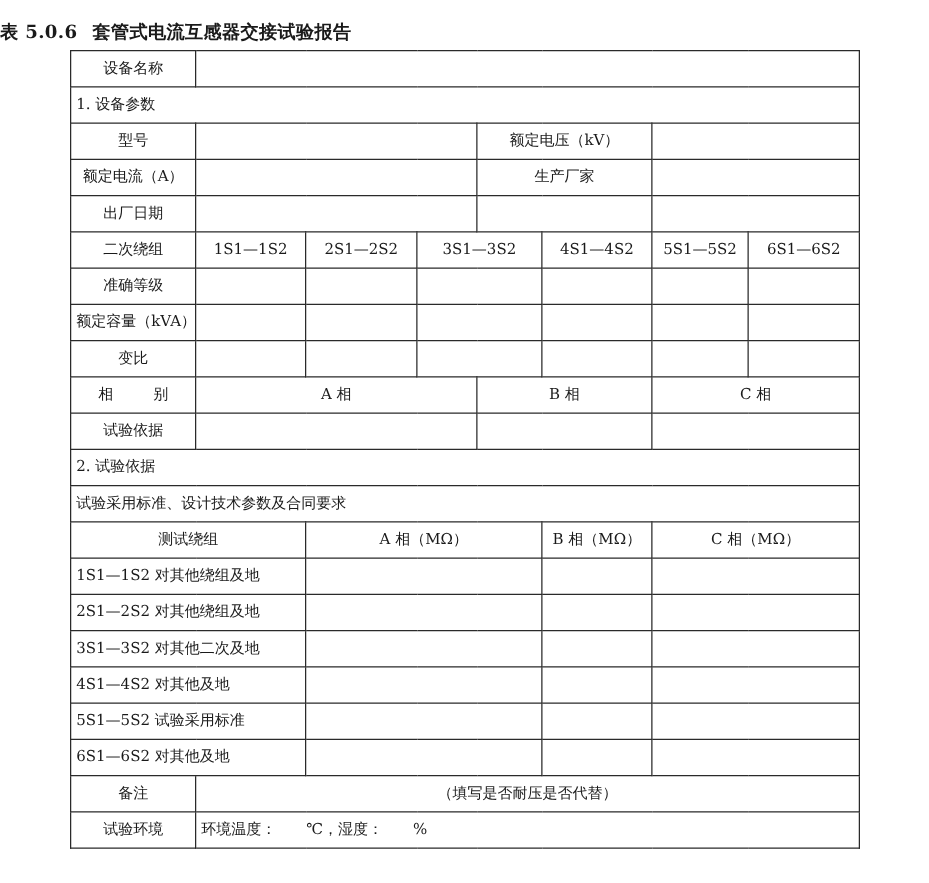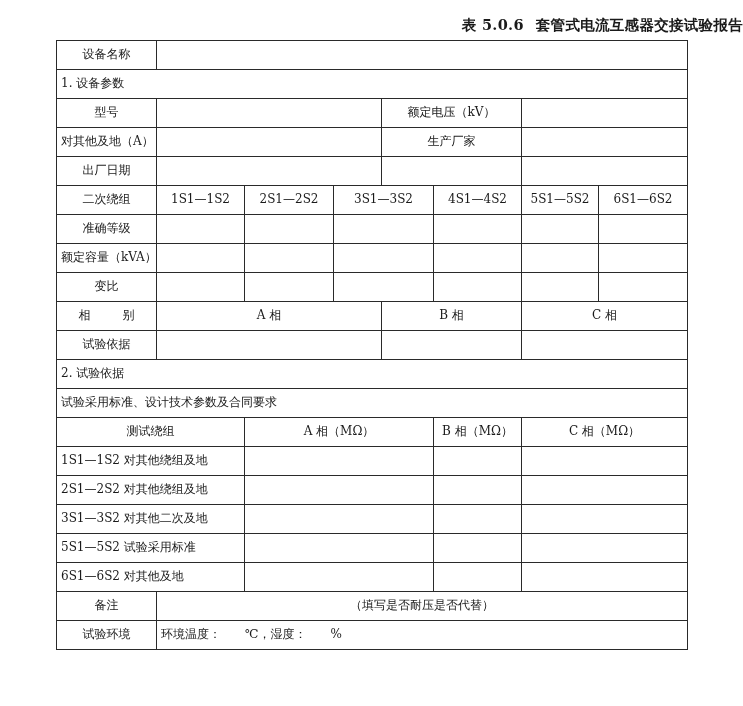--- a/index.html
+++ b/index.html
@@ -19,21 +19,21 @@
     position: absolute;
     left: 0; top: 0;
     width: 743px;
     height: 706px;
   }
   .doc-title {
     position: absolute;
     left: 0;
     top: 16px;
     width: 743px;
-    text-align: right;
+    text-align: left;
     font-size: 14.5px;
     font-weight: bold;
     letter-spacing: 0.3px;
     font-family: "DejaVu Serif", "Liberation Serif", serif;
   }
   .doc-title .tnum {
     margin-right: 12px;
   }
   table.report {
     position: absolute;
@@ -115,21 +115,21 @@
       </tr>
 
       <tr>
         <td class="lbl">型号</td>
         <td class="blank" colspan="3"></td>
         <td class="ctr" colspan="3">额定电压（kV）</td>
         <td class="blank" colspan="2"></td>
       </tr>
 
       <tr>
-        <td class="lbl">对其他及地（A）</td>
+        <td class="lbl">额定电流（A）</td>
         <td class="blank" colspan="3"></td>
         <td class="ctr" colspan="3">生产厂家</td>
         <td class="blank" colspan="2"></td>
       </tr>
 
       <tr>
         <td class="lbl">出厂日期</td>
         <td class="blank" colspan="3"></td>
         <td class="blank" colspan="3"></td>
         <td class="blank" colspan="2"></td>
@@ -216,20 +216,26 @@
         <td class="blank" colspan="2"></td>
         <td class="blank" colspan="2"></td>
       </tr>
       <tr>
         <td class="indent" colspan="2">3S1—3S2 对其他二次及地</td>
         <td class="blank" colspan="3"></td>
         <td class="blank" colspan="2"></td>
         <td class="blank" colspan="2"></td>
       </tr>
       <tr>
+        <td class="indent" colspan="2">4S1—4S2 对其他及地</td>
+        <td class="blank" colspan="3"></td>
+        <td class="blank" colspan="2"></td>
+        <td class="blank" colspan="2"></td>
+      </tr>
+      <tr>
         <td class="indent" colspan="2">5S1—5S2 试验采用标准</td>
         <td class="blank" colspan="3"></td>
         <td class="blank" colspan="2"></td>
         <td class="blank" colspan="2"></td>
       </tr>
       <tr>
         <td class="indent" colspan="2">6S1—6S2 对其他及地</td>
         <td class="blank" colspan="3"></td>
         <td class="blank" colspan="2"></td>
         <td class="blank" colspan="2"></td>

